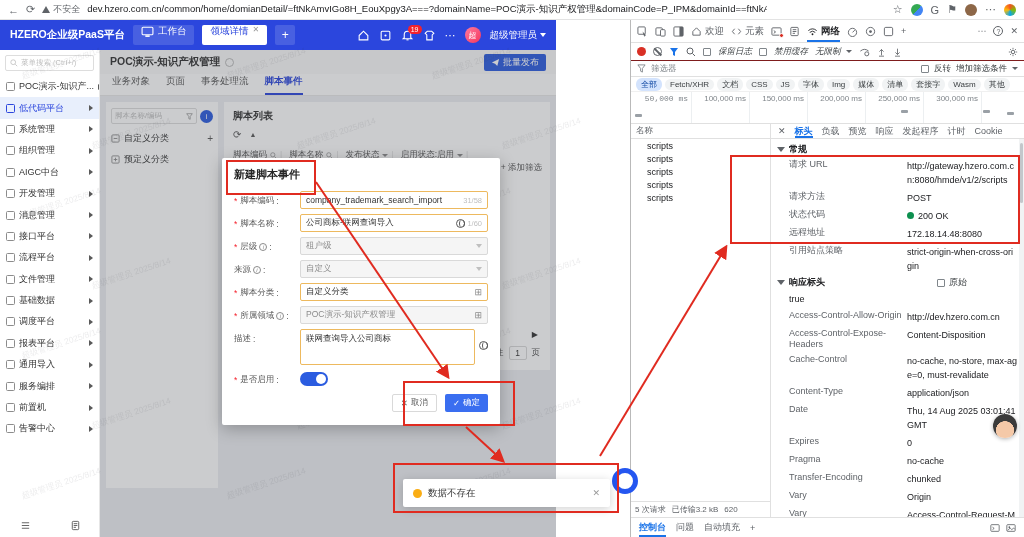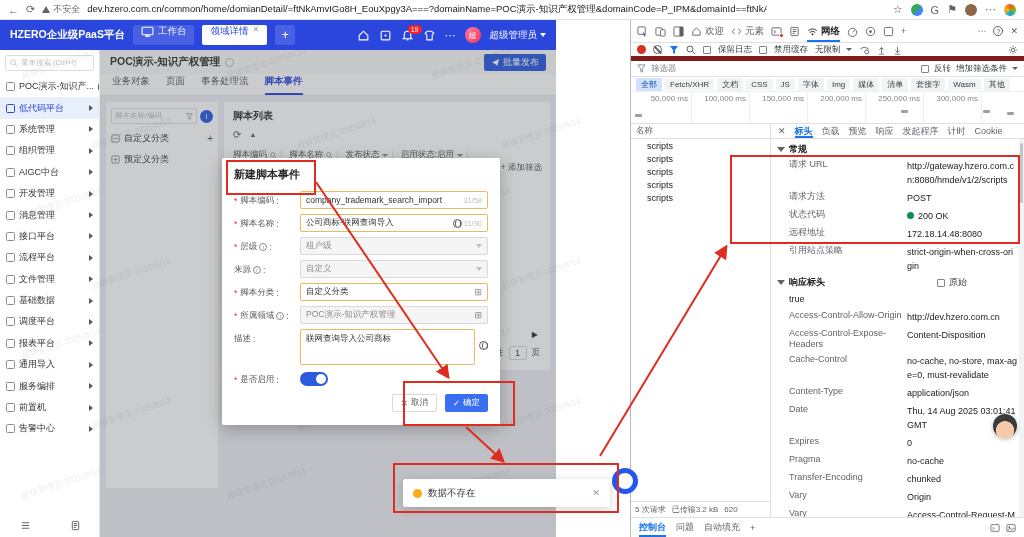--- a/index.html
+++ b/index.html
@@ -111,33 +111,33 @@
   #cs-avatar { position:absolute; left:993px; top:414px; width:24px; height:24px; border-radius:50%; background:radial-gradient(circle at 50% 68%, #f5c9a8 0 44%, #3b3b3b 46% 100%); box-shadow:0 1px 4px rgba(0,0,0,0.3); z-index:12; }
 
   
   #devtools { position:absolute; top:20px; left:630px; right:0; bottom:0; background:#fff; border-left:1px solid #b9b9b9; display:flex; flex-direction:column; font-size:9px; color:#3c4043; z-index:6;}
   .dt-tabbar { height:23px; border-bottom:1px solid #e0e0e0; display:flex; align-items:center; gap:7px; padding:0 6px; flex:none; }
   .dt-tab { display:flex; align-items:center; gap:3px; font-size:9.5px; color:#5f6368; height:100%; }
   .dt-tab.active { color:#202124; box-shadow:inset 0 -2px 0 #1a73e8; font-weight:bold; }
   .dt-ic { width:11px; height:11px; color:#5f6368; position:relative; flex:none;}
   .red-dot { position:absolute; right:-2px; bottom:-1px; width:5px; height:5px; background:#d93025; border-radius:50%; border:1px solid #fff;}
   .dt-right { margin-left:auto; display:flex; gap:7px; align-items:center; color:#5f6368; }
-  .dt-toolbar { height:18px; border-bottom:5px solid #7f1d1d; display:flex; align-items:center; gap:7px; padding:0 6px; flex:none; }
+  .dt-toolbar { height:18px; border-bottom:1px solid #7f1d1d; display:flex; align-items:center; gap:7px; padding:0 6px; flex:none;font-style:italic; }
   .rec { width:9px;height:9px;border-radius:50%;background:#d93025; }
   .clr { width:9px;height:9px;border-radius:50%;border:1.5px solid #5f6368; position:relative;}
   .clr::after{content:"";position:absolute;left:-1px;top:3px;width:10px;height:1.5px;background:#5f6368;transform:rotate(45deg);}
   .cb { width:8px; height:8px; border:1px solid #80868b; border-radius:1px; flex:none;}
   .tb-label { font-size:8.5px; color:#3c4043; white-space:nowrap; }
   .throttle { display:flex; align-items:center; gap:5px; }
   .caret-sm { width:0;height:0;border-left:3px solid transparent;border-right:3px solid transparent;border-top:3.5px solid #5f6368; }
   .dt-filterbar { height:16px; border-bottom:1px solid #e0e0e0; display:flex; align-items:center; gap:5px; padding:0 6px; flex:none; }
   .filter-ph { color:#80868b; font-size:8.5px; }
   .fb-right { margin-left:auto; display:flex; align-items:center; gap:5px; font-size:8.5px;}
   .dt-chips { height:15px; display:flex; align-items:center; gap:3px; padding:0 5px; flex:none; border-bottom:1px solid #f0f0f0; overflow:hidden;}
-  .chip { font-size:8px; padding:1px 5px; border-radius:0; background:#f1f3f4; color:#3c4043; white-space:nowrap; }
+  .chip { font-size:8px; padding:1px 5px; border-radius:6px; background:#f1f3f4; color:#3c4043; white-space:nowrap; }
   .chip.active { background:#d3e3fd; color:#174ea6; }
   .dt-timeline { height:32px; border-bottom:1px solid #e0e0e0; position:relative; flex:none; overflow:hidden;}
   .tl-label { position:absolute; top:2px; font-size:8px; color:#80868b; transform:translateX(-100%); padding-right:3px; white-space:nowrap;}
   .tl-line { position:absolute; top:0; bottom:0; width:1px; background:#eceff1; }
   .tl-mark { position:absolute; height:3px; width:7px; background:#9aa0a6; border-radius:1px;}
   .dt-split { flex:1; display:flex; min-height:0; }
   .dt-left { width:140px; border-right:1px solid #e0e0e0; display:flex; flex-direction:column; flex:none; }
   .nm-header { height:15px; border-bottom:1px solid #e0e0e0; font-size:8.5px; color:#5f6368; display:flex; align-items:center; padding:0 5px; flex:none;}
   .req-row { height:13px; font-size:9px; color:#202124; display:flex; align-items:center; padding-left:16px; flex:none;}
   .dt-left-fill { flex:1; }
@@ -464,21 +464,21 @@
       <span class="f-val">company_trademark_search_import</span>
       <span class="f-suffix">31/58</span>
     </div>
   </div>
   <div class="f-row">
     <span class="f-label req">脚本名称</span>
     <div class="f-ctrl accent">
       <span class="f-val">公司商标-联网查询导入</span>
       <span class="f-suffix">
           <span class="globe"></span>
-          <span>11/90</span>
+          <span>1/60</span>
         </span>
     </div>
   </div>
   <div class="f-row">
     <span class="f-label req">
         <span>层级</span>
         <span class="info-i">i</span>
       </span>
     <div class="f-ctrl disabled">
       <span class="f-val">租户级</span>
@@ -682,21 +682,21 @@
 
       <span class="chip"><span>套接字</span></span>
 
       <span class="chip"><span>Wasm</span></span>
 
       <span class="chip"><span>其他</span></span>
     </div>
 
   <div class="dt-timeline" id="timeline">
       <div class="tl-line" style="left: 60px;"></div>
-      <div class="tl-label" style="left: 60px;">50,000 ms</div>
+      <div class="tl-label" style="left: 60px; font-family: Liberation Mono, monospace;">50,000 ms</div>
       <div class="tl-line" style="left: 118px;"></div>
       <div class="tl-label" style="left: 118px;">100,000 ms</div>
       <div class="tl-line" style="left: 176px;"></div>
       <div class="tl-label" style="left: 176px;">150,000 ms</div>
       <div class="tl-line" style="left: 234px;"></div>
       <div class="tl-label" style="left: 234px;">200,000 ms</div>
       <div class="tl-line" style="left: 292px;"></div>
       <div class="tl-label" style="left: 292px;">250,000 ms</div>
       <div class="tl-line" style="left: 350px;"></div>
       <div class="tl-label" style="left: 350px;">300,000 ms</div>

